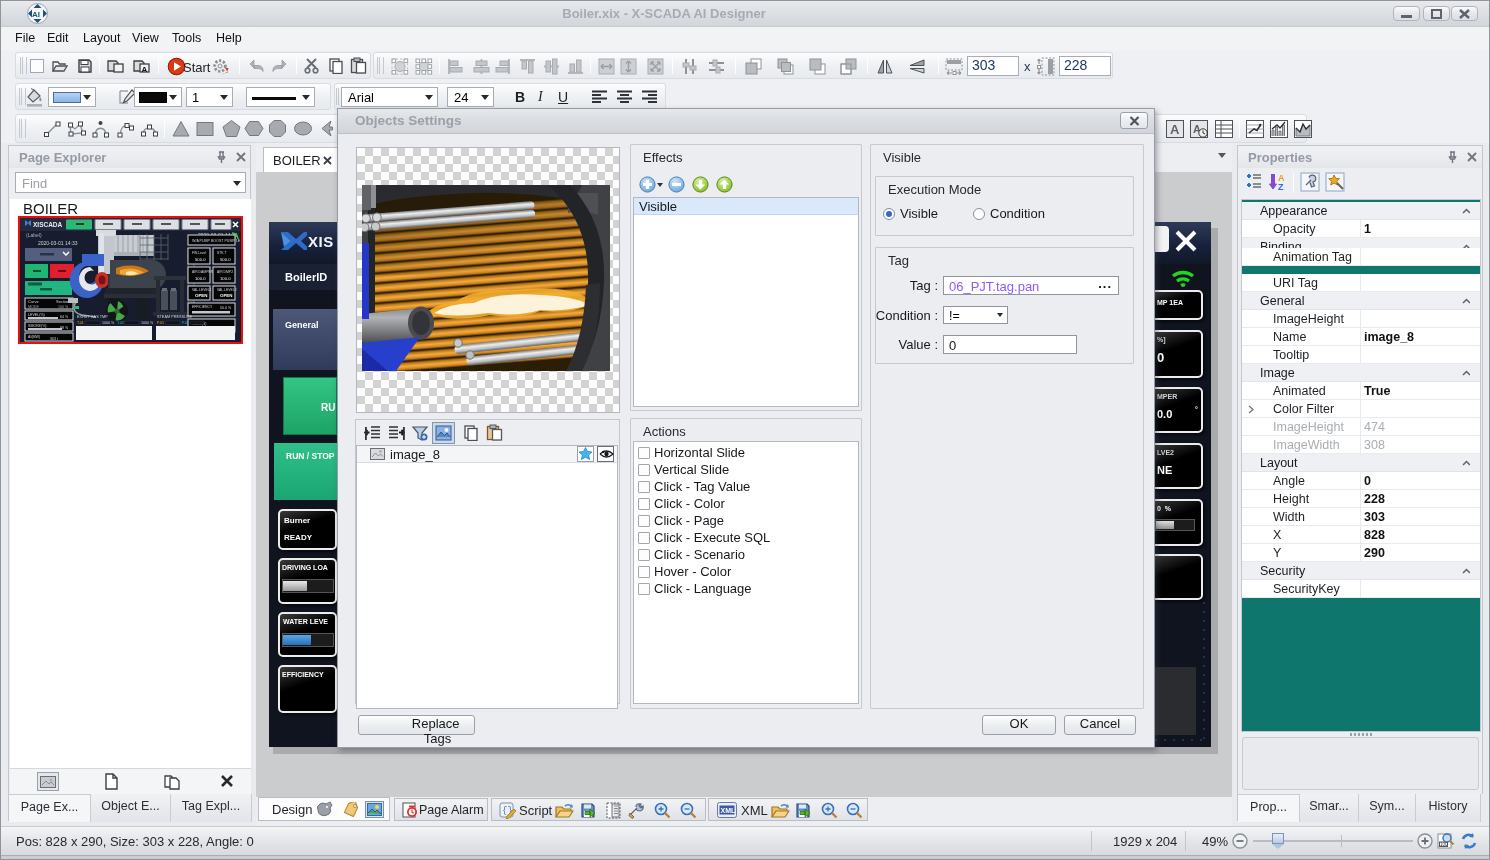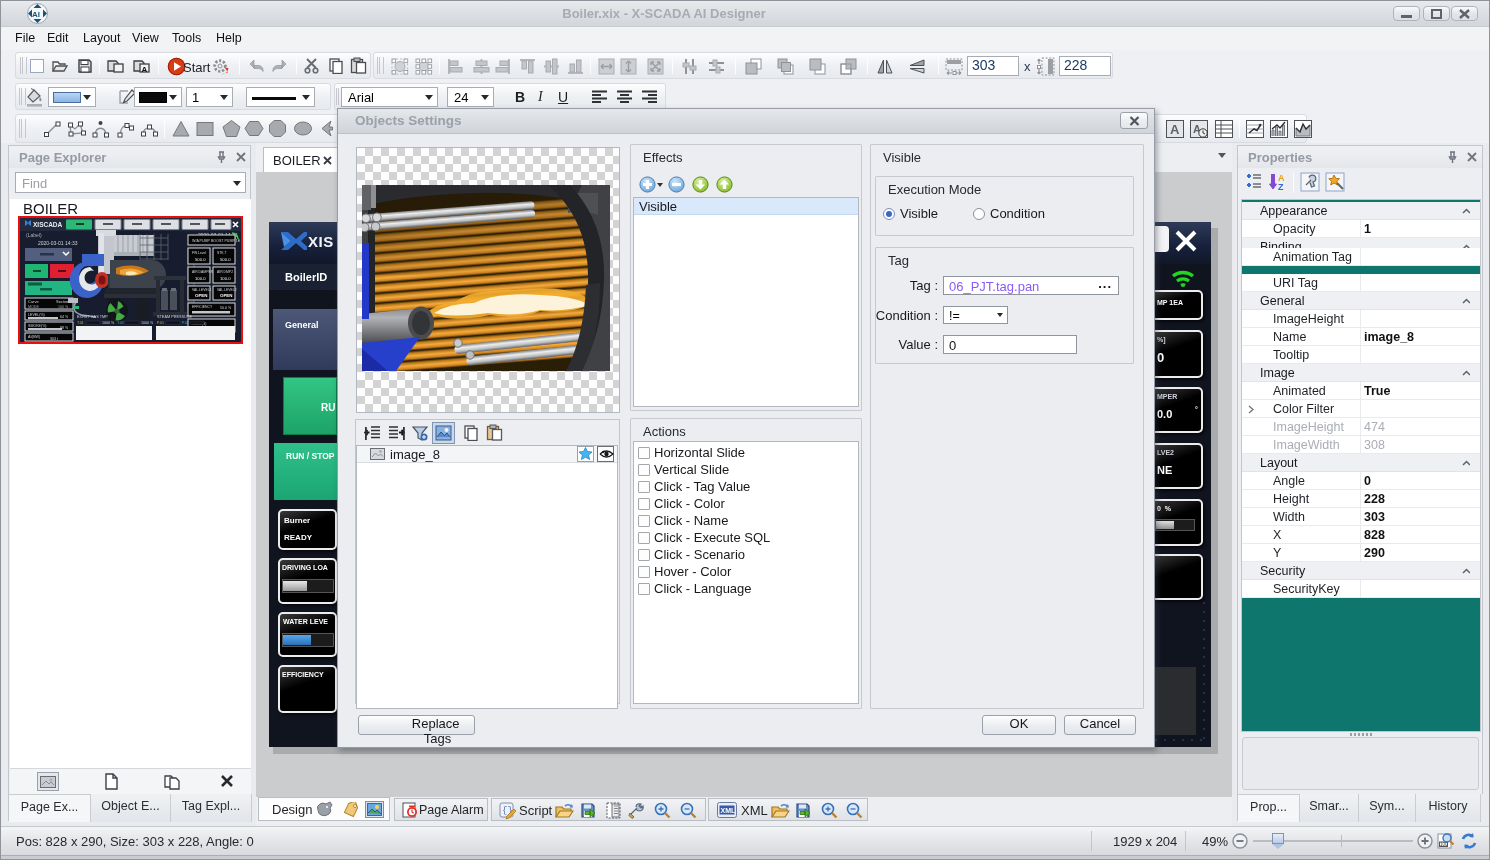--- a/index.html
+++ b/index.html
@@ -1200,21 +1200,21 @@
   <div class="wlist" style="left:295px;top:332px;width:226px;height:263px;"></div>
   <div class="cb" style="left:300px;top:338px;"></div>
     <div class="acttxt" style="left:316px;top:336px;">Horizontal Slide</div>
   <div class="cb" style="left:300px;top:355px;"></div>
     <div class="acttxt" style="left:316px;top:353px;">Vertical Slide</div>
   <div class="cb" style="left:300px;top:372px;"></div>
     <div class="acttxt" style="left:316px;top:370px;">Click - Tag Value</div>
   <div class="cb" style="left:300px;top:389px;"></div>
     <div class="acttxt" style="left:316px;top:387px;">Click - Color</div>
   <div class="cb" style="left:300px;top:406px;"></div>
-    <div class="acttxt" style="left:316px;top:404px;">Click - Name</div>
+    <div class="acttxt" style="left:316px;top:404px;">Click - Page</div>
   <div class="cb" style="left:300px;top:423px;"></div>
     <div class="acttxt" style="left:316px;top:421px;">Click - Execute SQL</div>
   <div class="cb" style="left:300px;top:440px;"></div>
     <div class="acttxt" style="left:316px;top:438px;">Click - Scenario</div>
   <div class="cb" style="left:300px;top:457px;"></div>
     <div class="acttxt" style="left:316px;top:455px;">Hover - Color</div>
   <div class="cb" style="left:300px;top:474px;"></div>
     <div class="acttxt" style="left:316px;top:472px;">Click - Language</div>
 
   <div class="gbox" style="left:532px;top:35px;width:274px;height:565px;">

